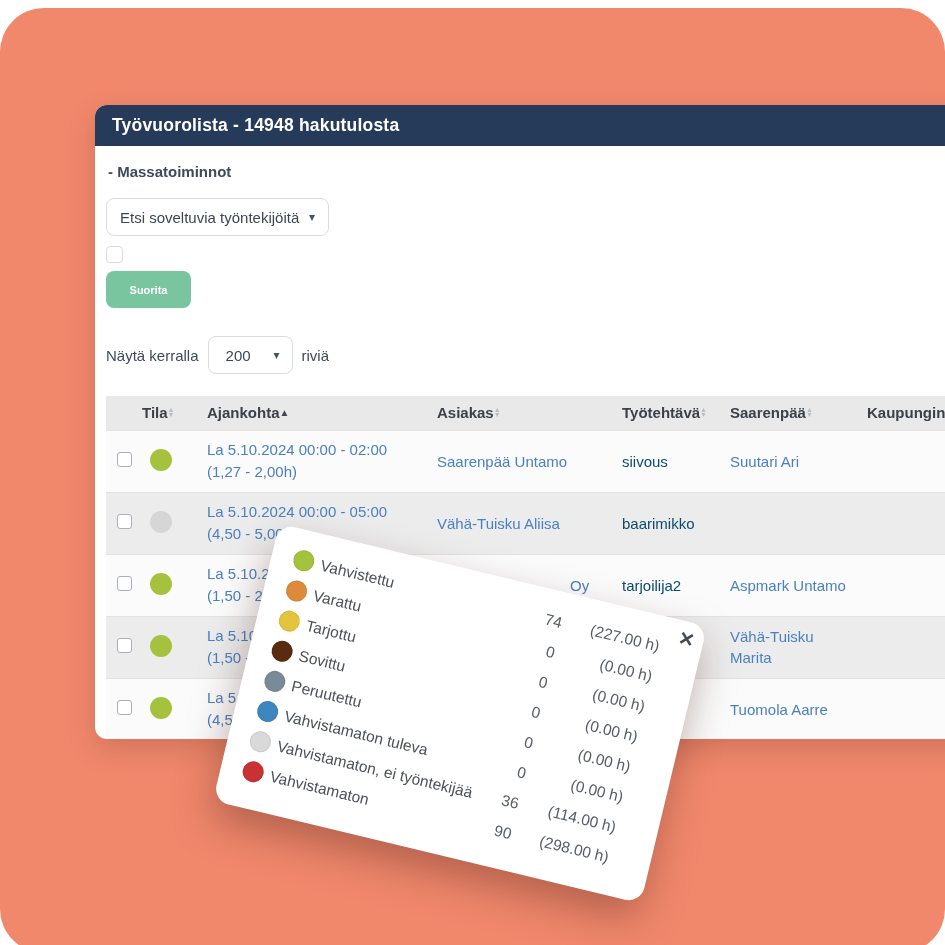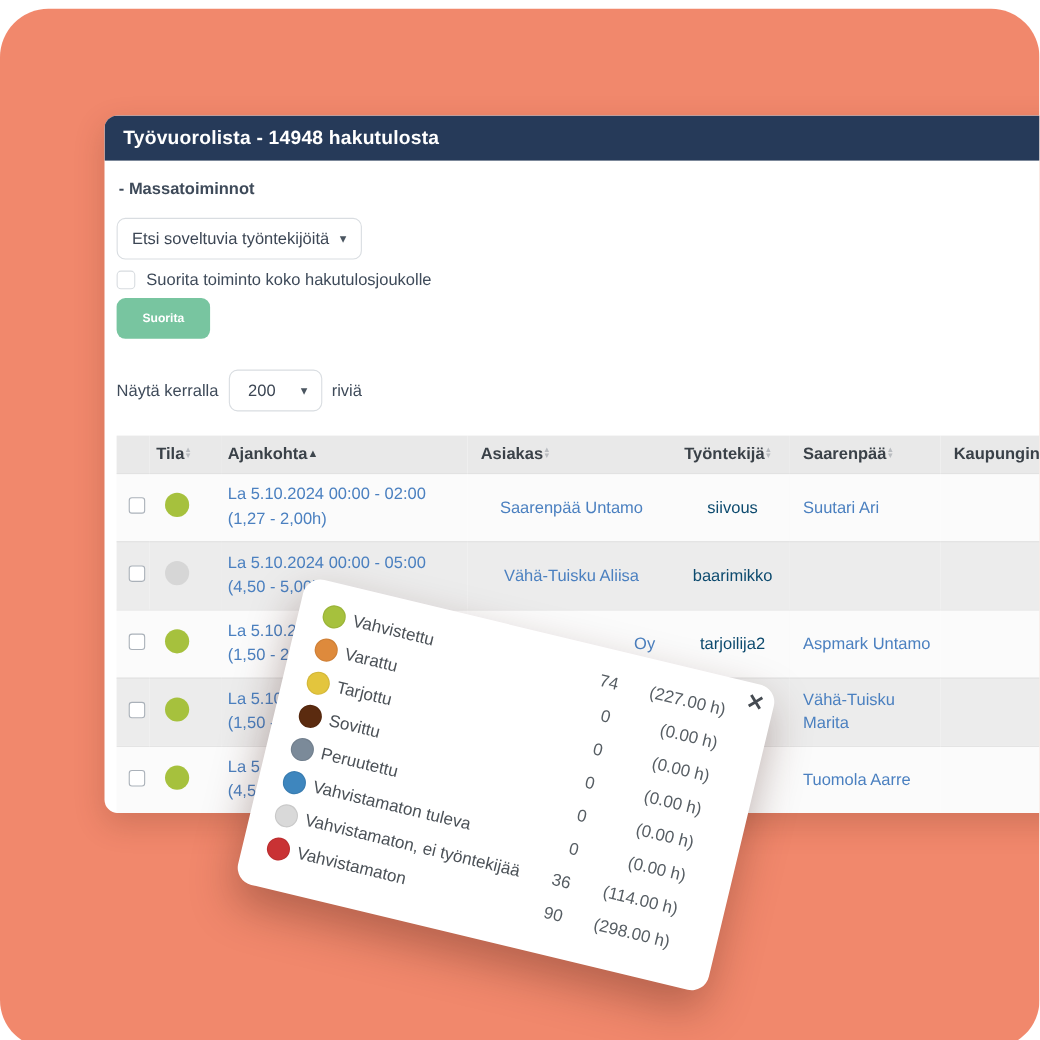--- a/index.html
+++ b/index.html
@@ -54,21 +54,21 @@
   .th-inner{display:flex;align-items:center;justify-content:flex-start;padding:0 12px 0 6px;}
   .th-inner.pad-l{padding-left:12px;}
   .sort-stack{display:flex;flex-direction:column;line-height:4.5px;font-size:7px;color:#b9bcc0;}
   .sort-active{font-size:10px;color:#3f474e;line-height:10px;}
   tbody td{height:62px;vertical-align:middle;padding:0 8px 0 6px;border-top:1px solid #e2e2e2;}
   tbody tr:nth-child(odd){background:#fbfbfb;}
   tbody tr:nth-child(even){background:#ececec;}
   td.cell-check{padding-left:11px;}
   td.cell-tila{padding-left:14px;}
   td.cell-ajankohta{line-height:22px;}
-  td.cell-asiakas,td.cell-tyotehtava{padding-left:12px;text-align:center;}
+  td.cell-asiakas,td.cell-tyotehtava{padding-left:12px;}
   td.cell-tyontekija{padding-left:12px;line-height:21px;}
   .lnk{color:#4b80c0;cursor:pointer;}
   .plain{color:#0c4a6e;}
   .status-dot{width:22px;height:22px;border-radius:50%;display:inline-block;}
   .shift-right{padding-left:145px !important;}
   
   .legend-card{
     position:absolute;left:240px;top:563px;width:440px;height:285px;
     background:#ffffff;border-radius:16px;transform:rotate(13.5deg);
     box-shadow:0 18px 40px rgba(70,30,20,.35);
@@ -97,21 +97,20 @@
 
       <div class="mass-toggle">- Massatoiminnot</div>
 
       <div class="action-select">
         <span>Etsi soveltuvia työntekijöitä</span>
         <span class="chevron">▾</span>
       </div>
 
       <label class="checkbox-row">
         <input type="checkbox" style="">
-        <span>Suorita toiminto koko hakutulosjoukolle</span>
       </label>
 
       <button class="btn-suorita">Suorita</button>
 
       <div class="pagesize-row">
         <span>Näytä kerralla</span>
         <div class="pagesize-select">
           <span>200</span>
           <span class="chevron">▾</span>
         </div>
@@ -150,21 +149,21 @@
               <div class="th-inner pad-l">
                   <span>Asiakas</span>
                 <span class="sort-stack">
                     <span>▲</span>
                     <span>▼</span>
                   </span>
                 </div>
             </th>
             <th>
               <div class="th-inner pad-l">
-                  <span>Työntekijä</span>
+                  <span>Työtehtävä</span>
                 <span class="sort-stack">
                     <span>▲</span>
                     <span>▼</span>
                   </span>
                 </div>
             </th>
             <th>
               <div class="th-inner pad-l">
                   <span>Saarenpää</span>
                 <span class="sort-stack">

